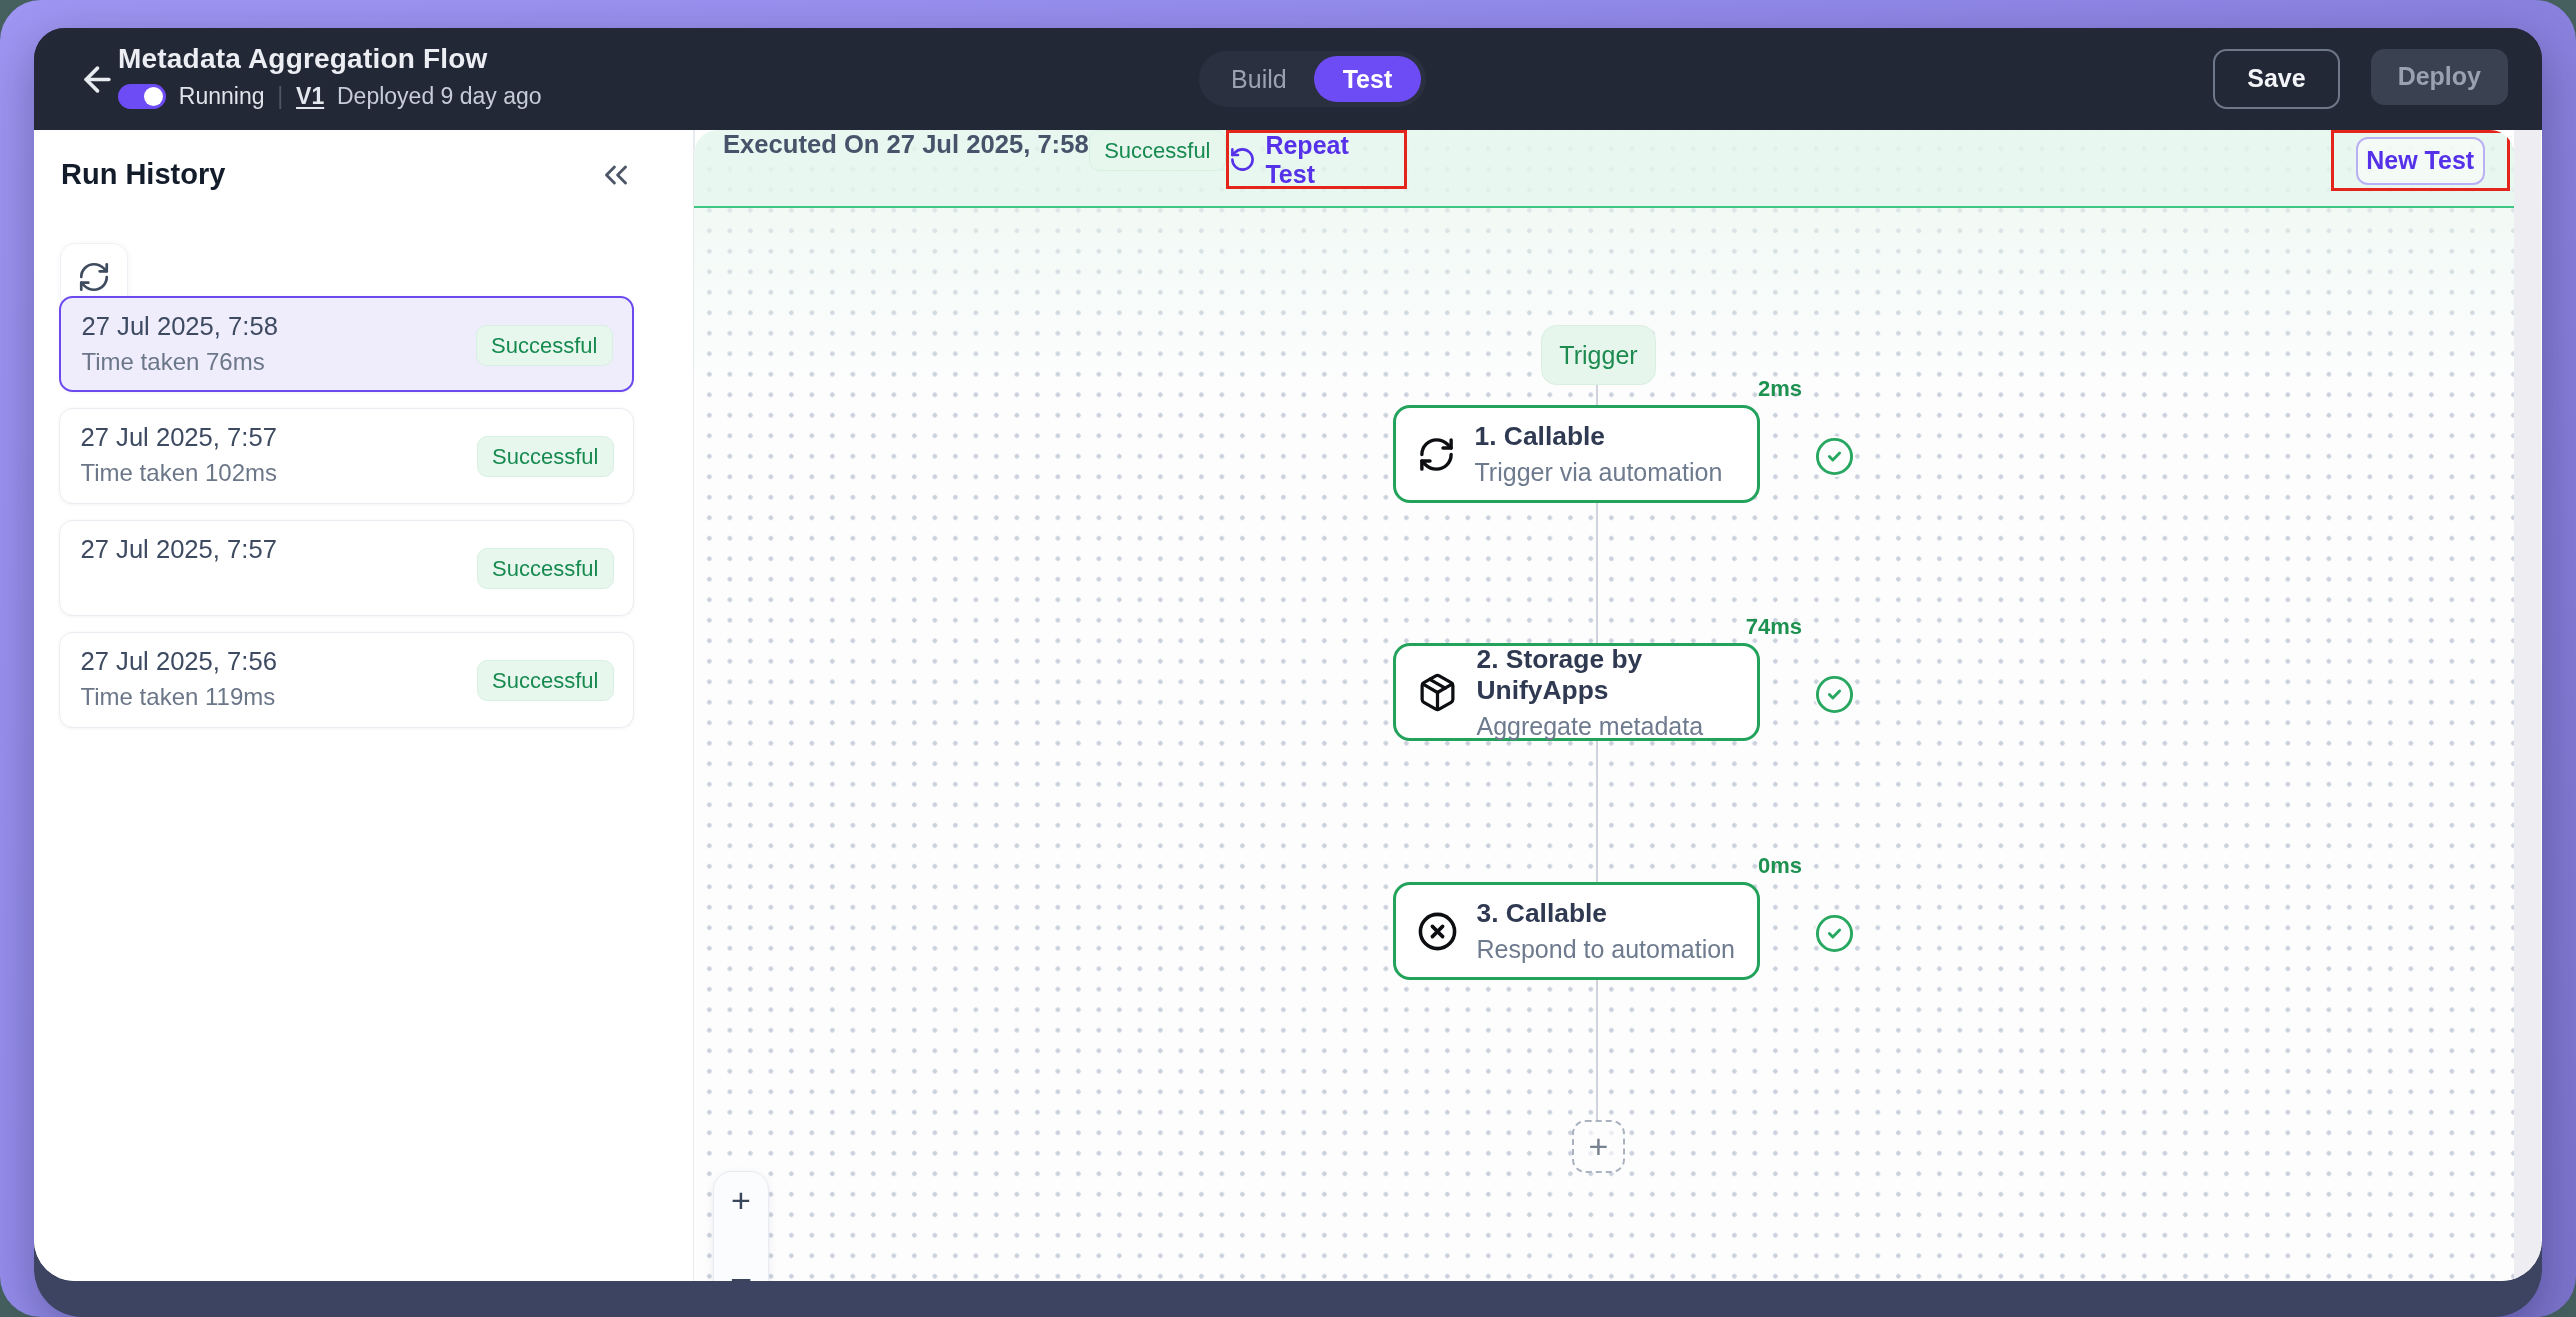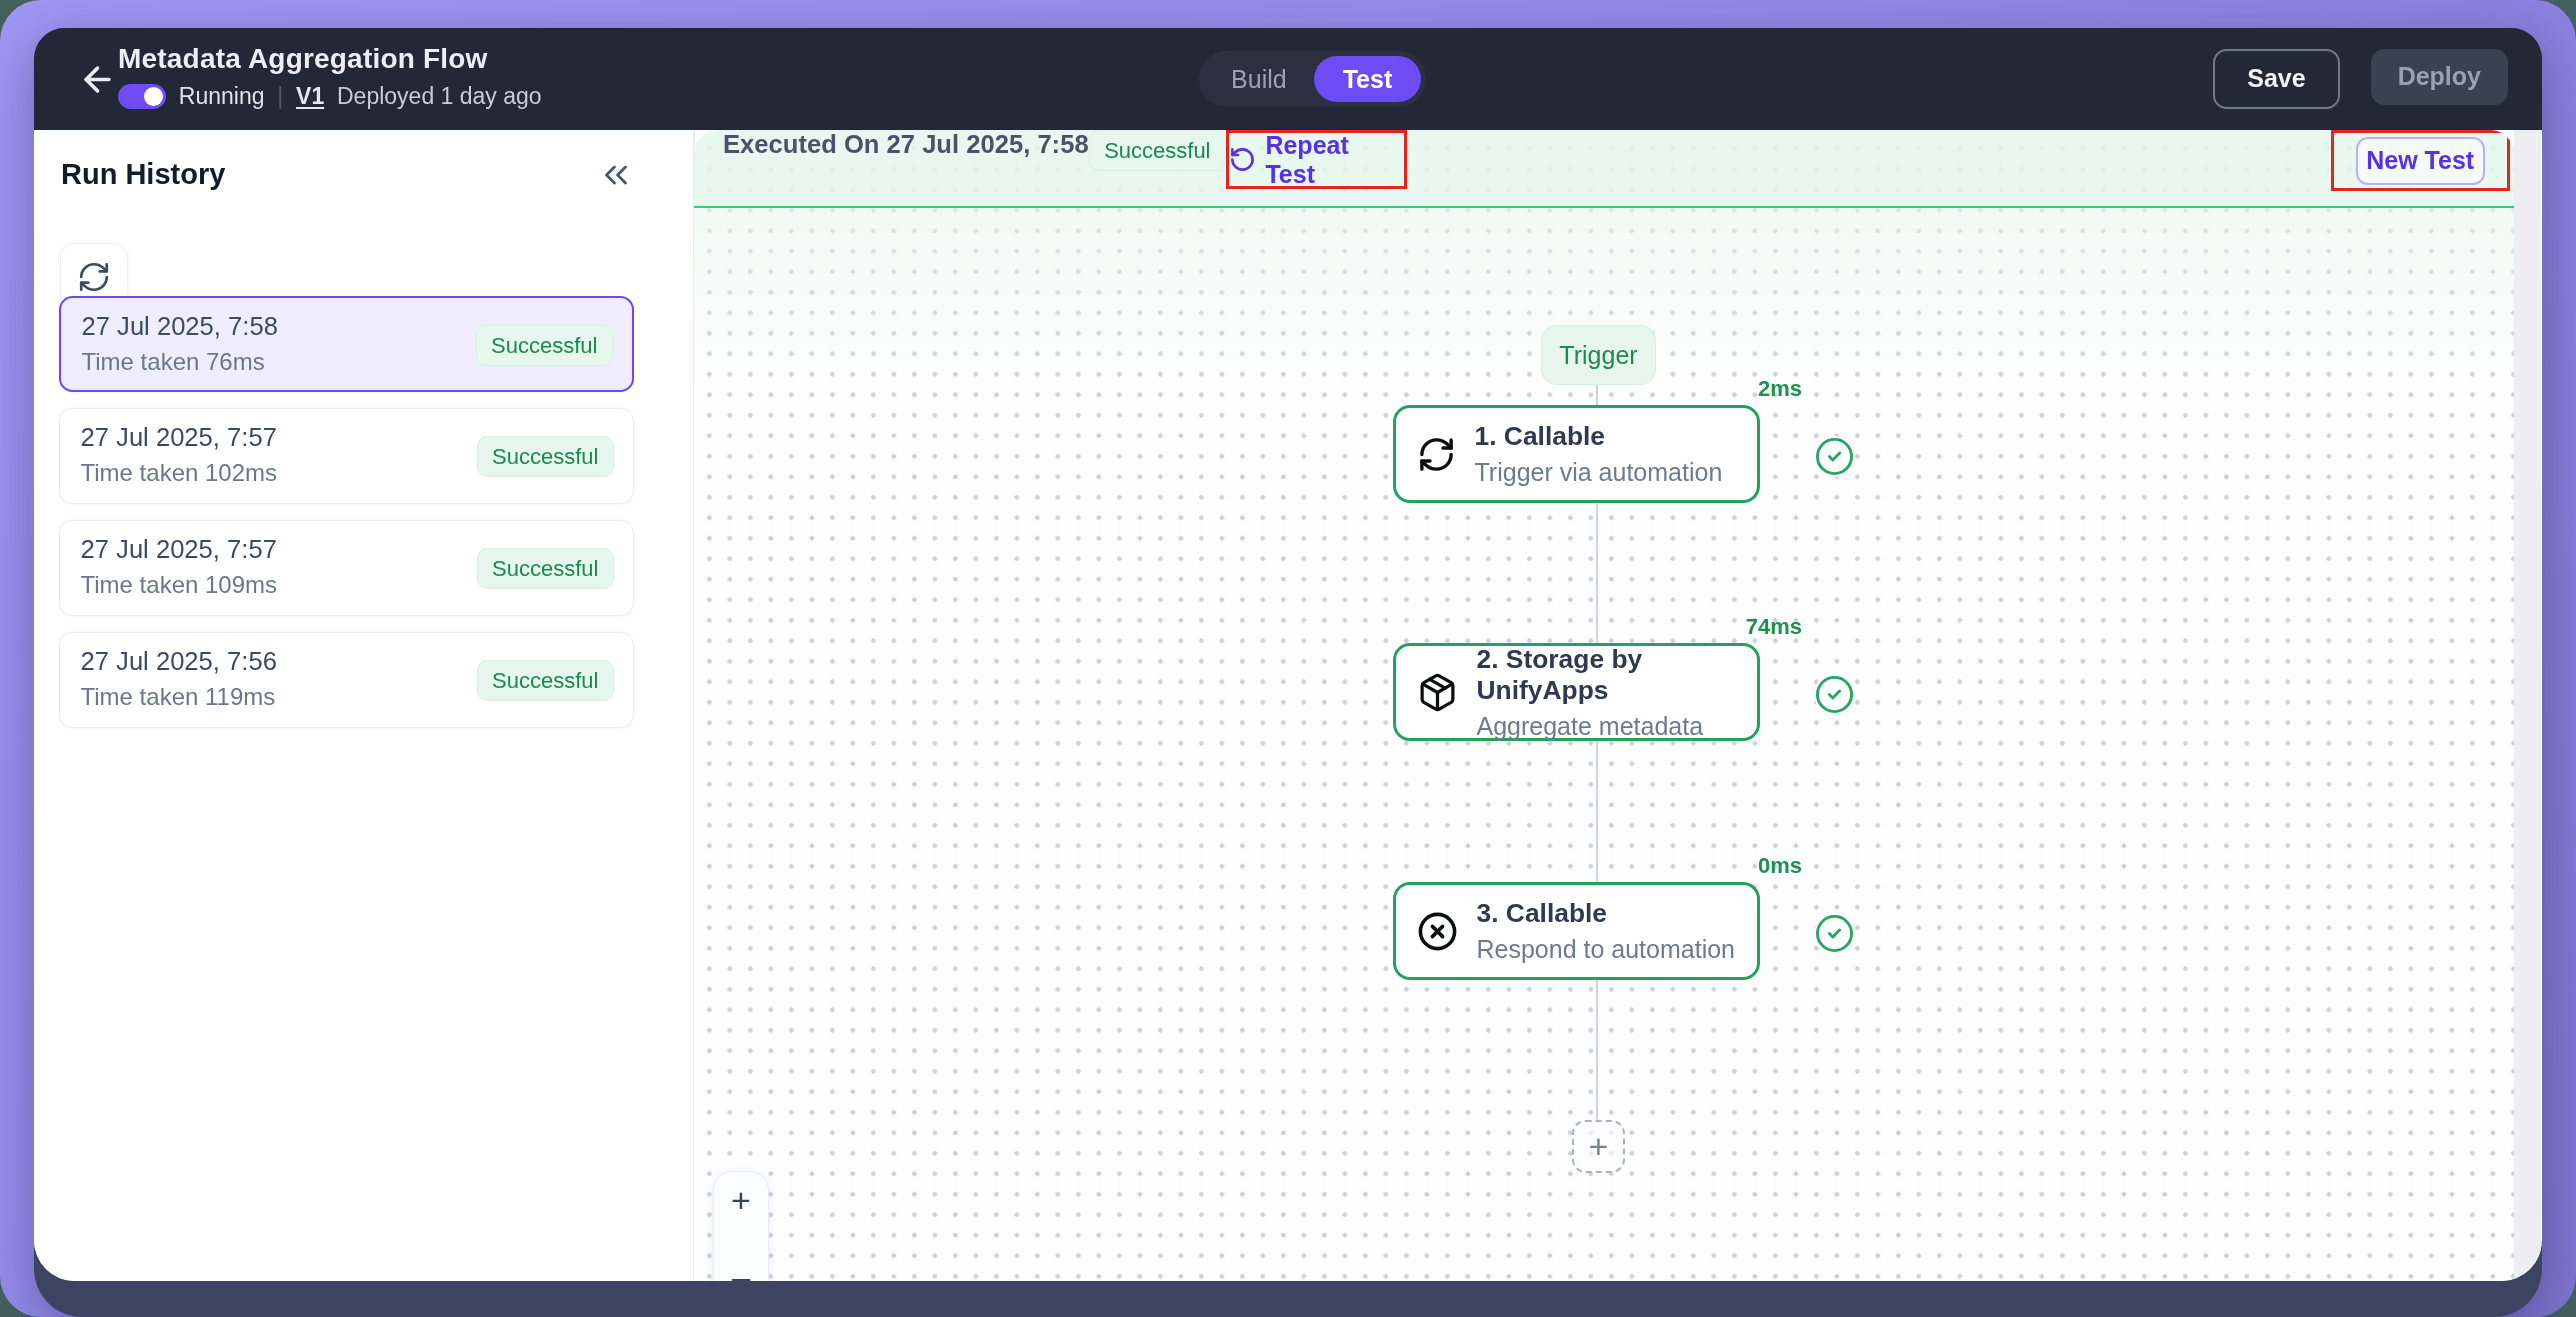--- a/index.html
+++ b/index.html
@@ -152,21 +152,21 @@
     </div>
     <div class="title-block">
       <div class="app-title">Metadata Aggregation Flow</div>
       <div class="title-sub">
         <div class="toggle">
             <div class="knob"></div>
           </div>
         <span class="running-label">Running</span>
         <span class="pipe">|</span>
         <span class="version">V1</span>
-        <span class="deployed">Deployed 1 day ago</span>
+        <span class="deployed">Deployed 9 day ago</span>
       </div>
     </div>
     <div class="mode-switch">
       <div class="mode-build">Build</div>
       <div class="mode-test">Test</div>
     </div>
     <div class="tb-actions">
       <div class="save-btn">Save</div>
       <div class="deploy-btn">Deploy</div>
     </div>
@@ -200,21 +200,20 @@
     <div class="run-time">Time taken 76ms</div>
     <span class="s-badge">Successful</span>
   </div>
           <div class="run-item">
     <div class="run-date">27 Jul 2025, 7:57</div>
     <div class="run-time">Time taken 102ms</div>
     <span class="s-badge">Successful</span>
   </div>
           <div class="run-item">
     <div class="run-date">27 Jul 2025, 7:57</div>
-    <div class="run-time">Time taken 109ms</div>
     <span class="s-badge">Successful</span>
   </div>
           <div class="run-item">
     <div class="run-date">27 Jul 2025, 7:56</div>
     <div class="run-time">Time taken 119ms</div>
     <span class="s-badge">Successful</span>
   </div>
         </div>
     </div>
 

